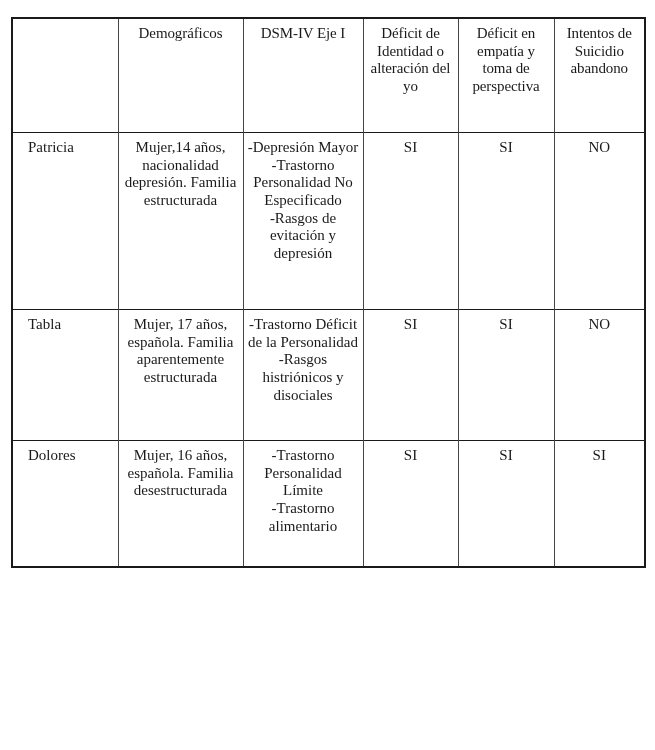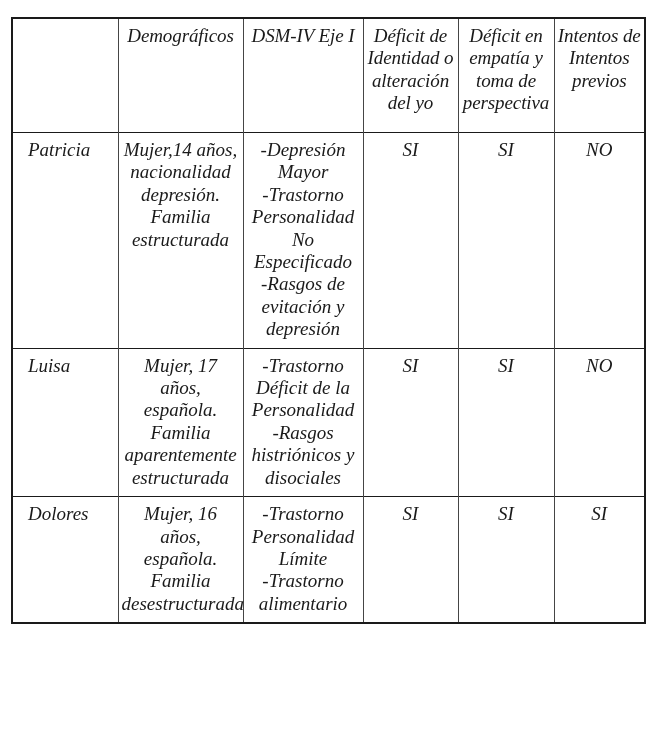--- a/index.html
+++ b/index.html
@@ -51,25 +51,24 @@
     width: 633px;
     table-layout: fixed;
     border: 2px solid #1a1a1a;
   }
   table.data-table td,
   table.data-table th {
     border-left: 1px solid #454545;
     border-top: 1px solid #1a1a1a;
     vertical-align: top;
     padding: 6px 3px 7px 3px;
-    font-size: 19px;
+    font-size: 15px;
     line-height: 1.18;
     text-align: center;
     font-weight: normal;
-    font-style: italic;
   }
   table.data-table tr:first-child th {
     border-top: none;
   }
   table.data-table th:first-child,
   table.data-table td:first-child {
     border-left: none;
   }
   thead th {
     font-weight: bold;
@@ -110,36 +109,36 @@
         <col class="col-def">
         <col class="col-sui">
       </colgroup>
       <thead>
         <tr class="header-row">
           <th class="col-name"></th>
           <th class="col-demo">Demográficos</th>
           <th class="col-dsm">DSM-IV Eje I</th>
           <th class="col-dif">Déficit de Identidad o alteración del yo</th>
           <th class="col-def">Déficit en empatía y toma de perspectiva</th>
-          <th class="col-sui">Intentos de Intentos previos</th>
+          <th class="col-sui">Intentos de Suicidio abandono</th>
         </tr>
       </thead>
       <tbody>
         <tr class="row-1">
           <td class="name-cell">Patricia</td>
           <td>Mujer,14 años, nacionalidad depresión. Familia estructurada</td>
           <td class="multiline">-Depresión Mayor
 -Trastorno Personalidad No Especificado
 -Rasgos de evitación y depresión</td>
           <td>SI</td>
           <td>SI</td>
           <td>NO</td>
         </tr>
         <tr class="row-2">
-          <td class="name-cell">Luisa</td>
+          <td class="name-cell">Tabla</td>
           <td>Mujer, 17 años, española. Familia aparentemente estructurada</td>
           <td class="multiline">-Trastorno Déficit de la Personalidad
 -Rasgos histriónicos y disociales</td>
           <td>SI</td>
           <td>SI</td>
           <td>NO</td>
         </tr>
         <tr class="row-4">
           <td class="name-cell">Dolores</td>
           <td>Mujer, 16 años, española. Familia desestructurada</td>

